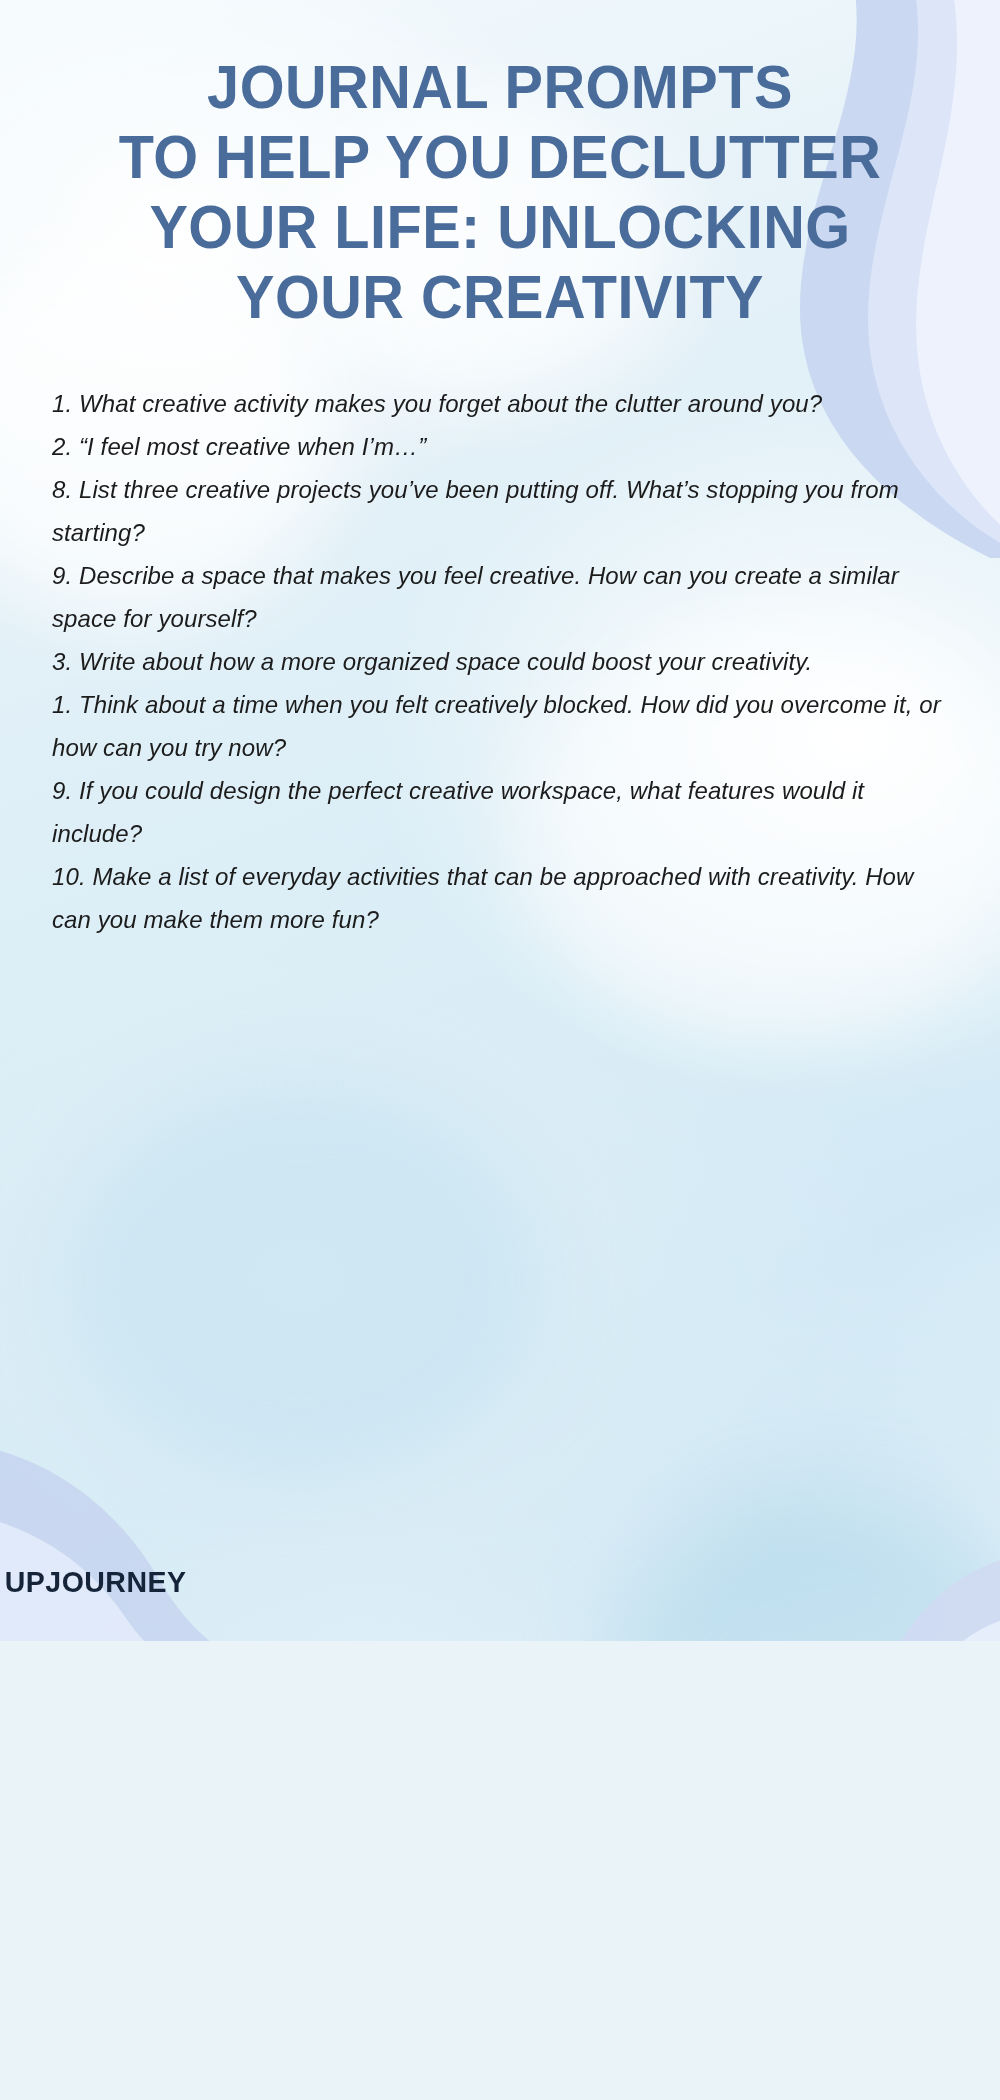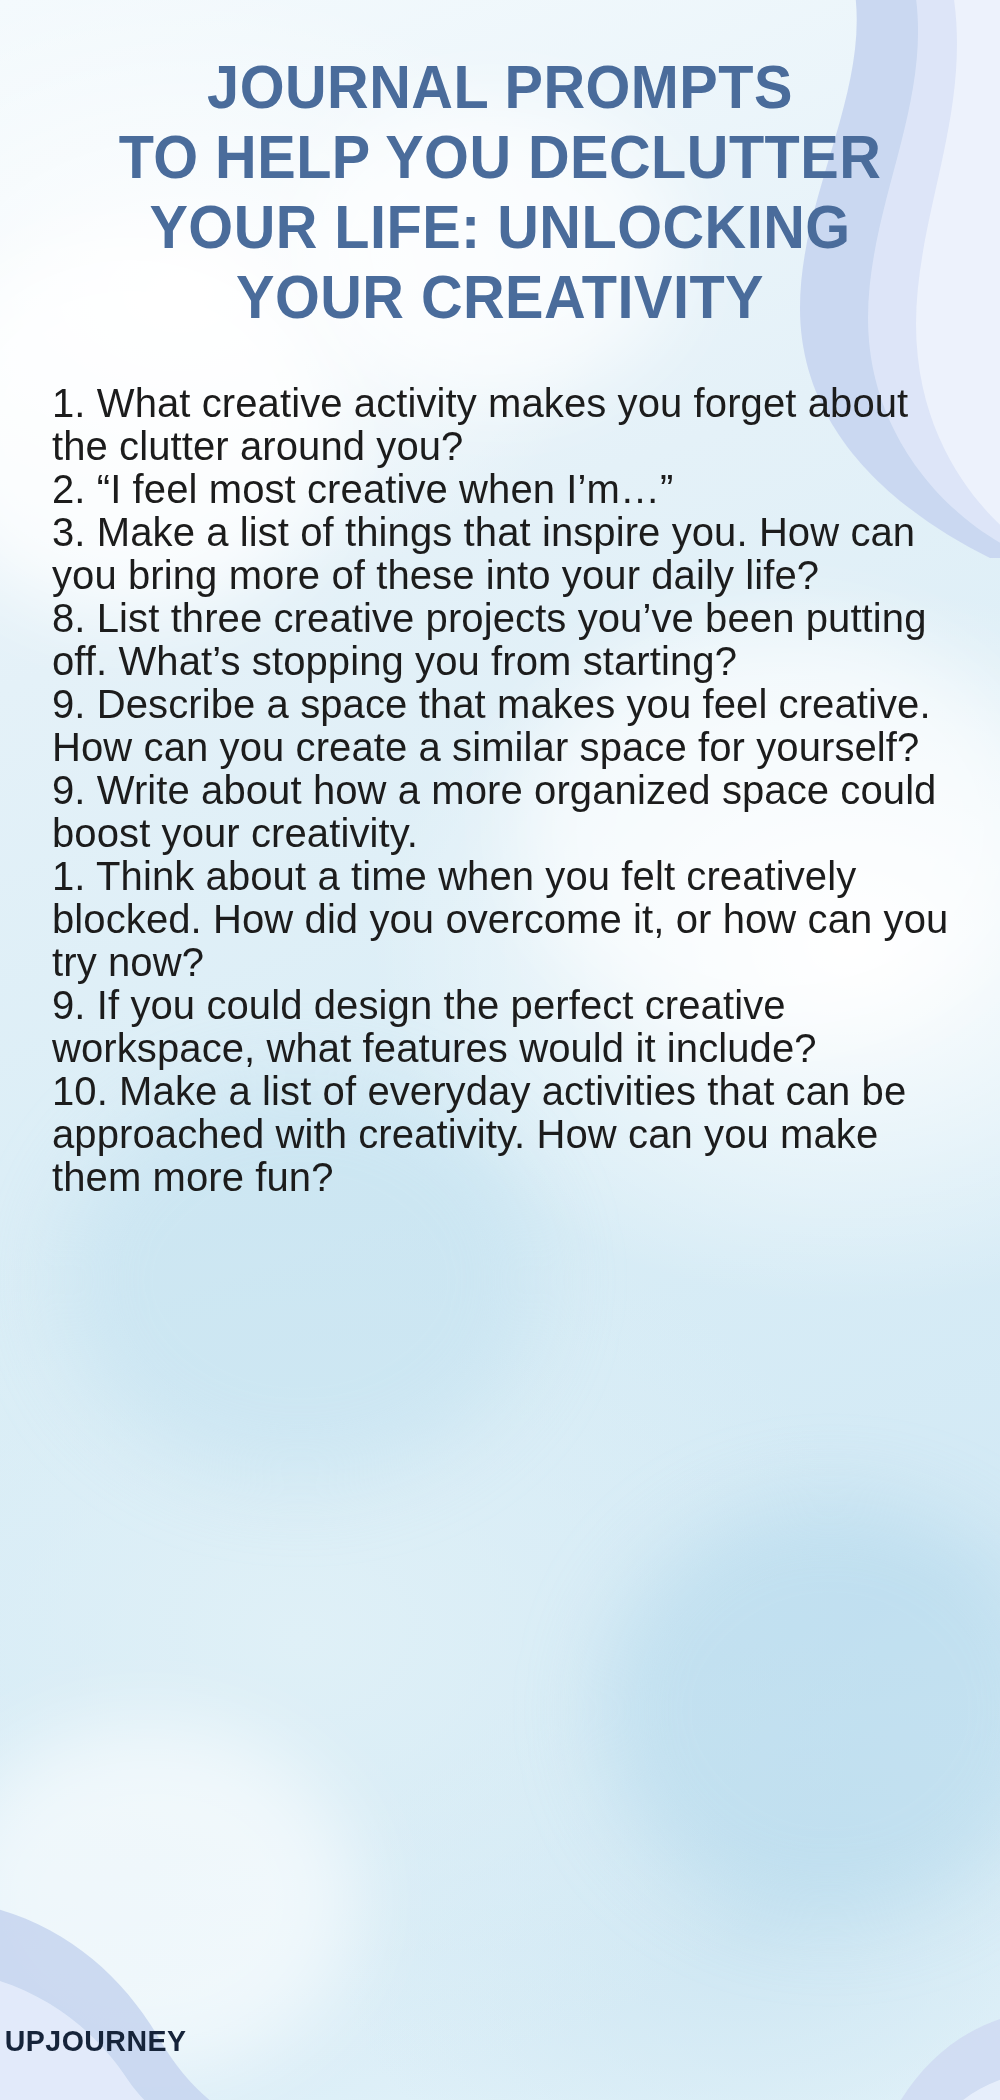--- a/index.html
+++ b/index.html
@@ -10,21 +10,21 @@
     width: 1000px;
     height: 2100px;
     font-family: "Liberation Sans", sans-serif;
     background: #eaf4f8;
     overflow: hidden;
   }
 
   .poster {
     position: relative;
     width: 1000px;
-    height: 2100px;
+    height: 1641px;
     overflow: hidden;
     background:
       radial-gradient(ellipse 700px 500px at 18% 14%, #ffffff 0%, rgba(255,255,255,0.0) 62%),
       radial-gradient(ellipse 800px 600px at 85% 45%, #ffffff 0%, rgba(255,255,255,0.0) 60%),
       radial-gradient(ellipse 900px 700px at 30% 78%, #dff0f7 0%, rgba(223,240,247,0.0) 65%),
       radial-gradient(ellipse 600px 420px at 75% 92%, #cfe7f3 0%, rgba(207,231,243,0.0) 70%),
       linear-gradient(160deg, #f4fafd 0%, #e4f1f8 28%, #d9edf6 55%, #d2e9f5 78%, #e6f4fa 100%);
   }
 
   
@@ -69,24 +69,25 @@
     text-transform: uppercase;
     transform: scaleX(0.93);
     white-space: nowrap;
   }
 
   .prompts {
     position: absolute;
     left: 52px;
     right: 48px;
     top: 382px;
-    font-size: 40px;
+    font-size: 24px;
     line-height: 43px;
     color: #1c1c1c;
     letter-spacing: 0.1px;
+    font-style: italic;
   }
   .prompt-item {
     margin: 0 0 0 0;
     text-indent: 0;
   }
 
   .footer {
     position: absolute;
     left: 0;
     right: 0;
@@ -134,24 +135,23 @@
   <div class="title-block">
     <div class="title-line">JOURNAL PROMPTS</div>
     <div class="title-line">TO HELP YOU DECLUTTER</div>
     <div class="title-line">YOUR LIFE: UNLOCKING</div>
     <div class="title-line">YOUR CREATIVITY</div>
   </div>
 
   <div class="prompts">
     <p class="prompt-item">1. What creative activity makes you forget about the clutter around you?</p>
     <p class="prompt-item">2. “I feel most creative when I’m…”</p>
-    <p class="prompt-item">3. Make a list of things that inspire you. How can you bring more of these into your daily life?</p>
     <p class="prompt-item">8. List three creative projects you’ve been putting off. What’s stopping you from starting?</p>
     <p class="prompt-item">9. Describe a space that makes you feel creative. How can you create a similar space for yourself?</p>
-    <p class="prompt-item">9. Write about how a more organized space could boost your creativity.</p>
+    <p class="prompt-item">3. Write about how a more organized space could boost your creativity.</p>
     <p class="prompt-item">1. Think about a time when you felt creatively blocked. How did you overcome it, or how can you try now?</p>
     <p class="prompt-item">9. If you could design the perfect creative workspace, what features would it include?</p>
     <p class="prompt-item">10. Make a list of everyday activities that can be approached with creativity. How can you make them more fun?</p>
   </div>
 
   <div class="footer">
     <span class="brand">UPJOURNEY</span>
   </div>
 
 </div>

